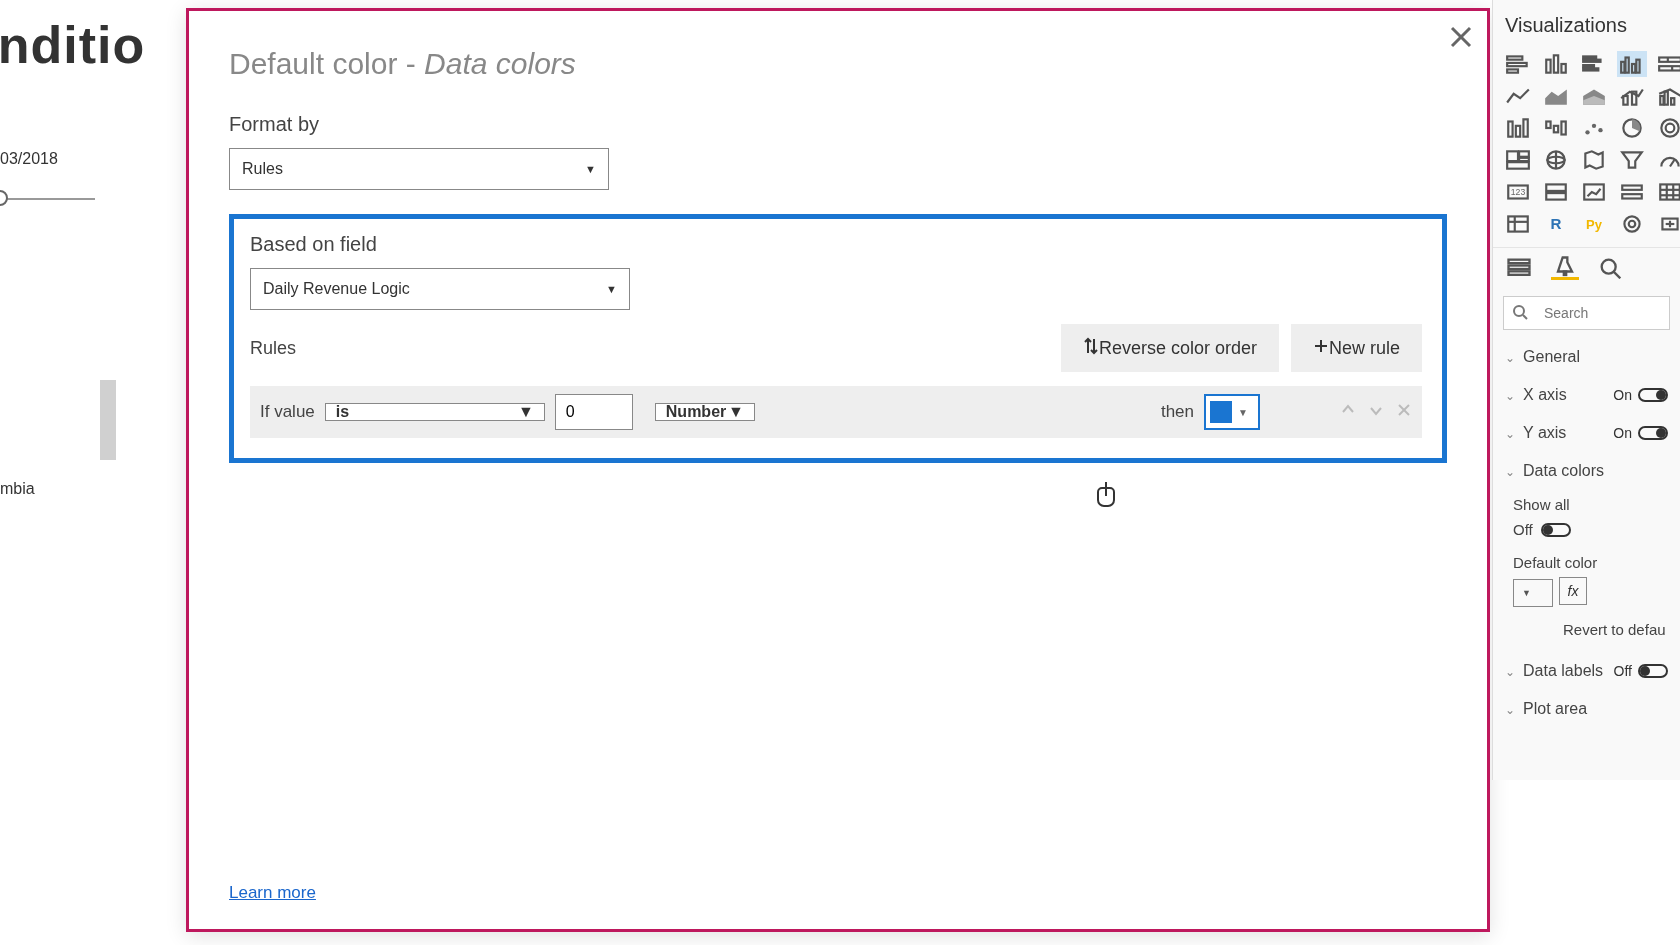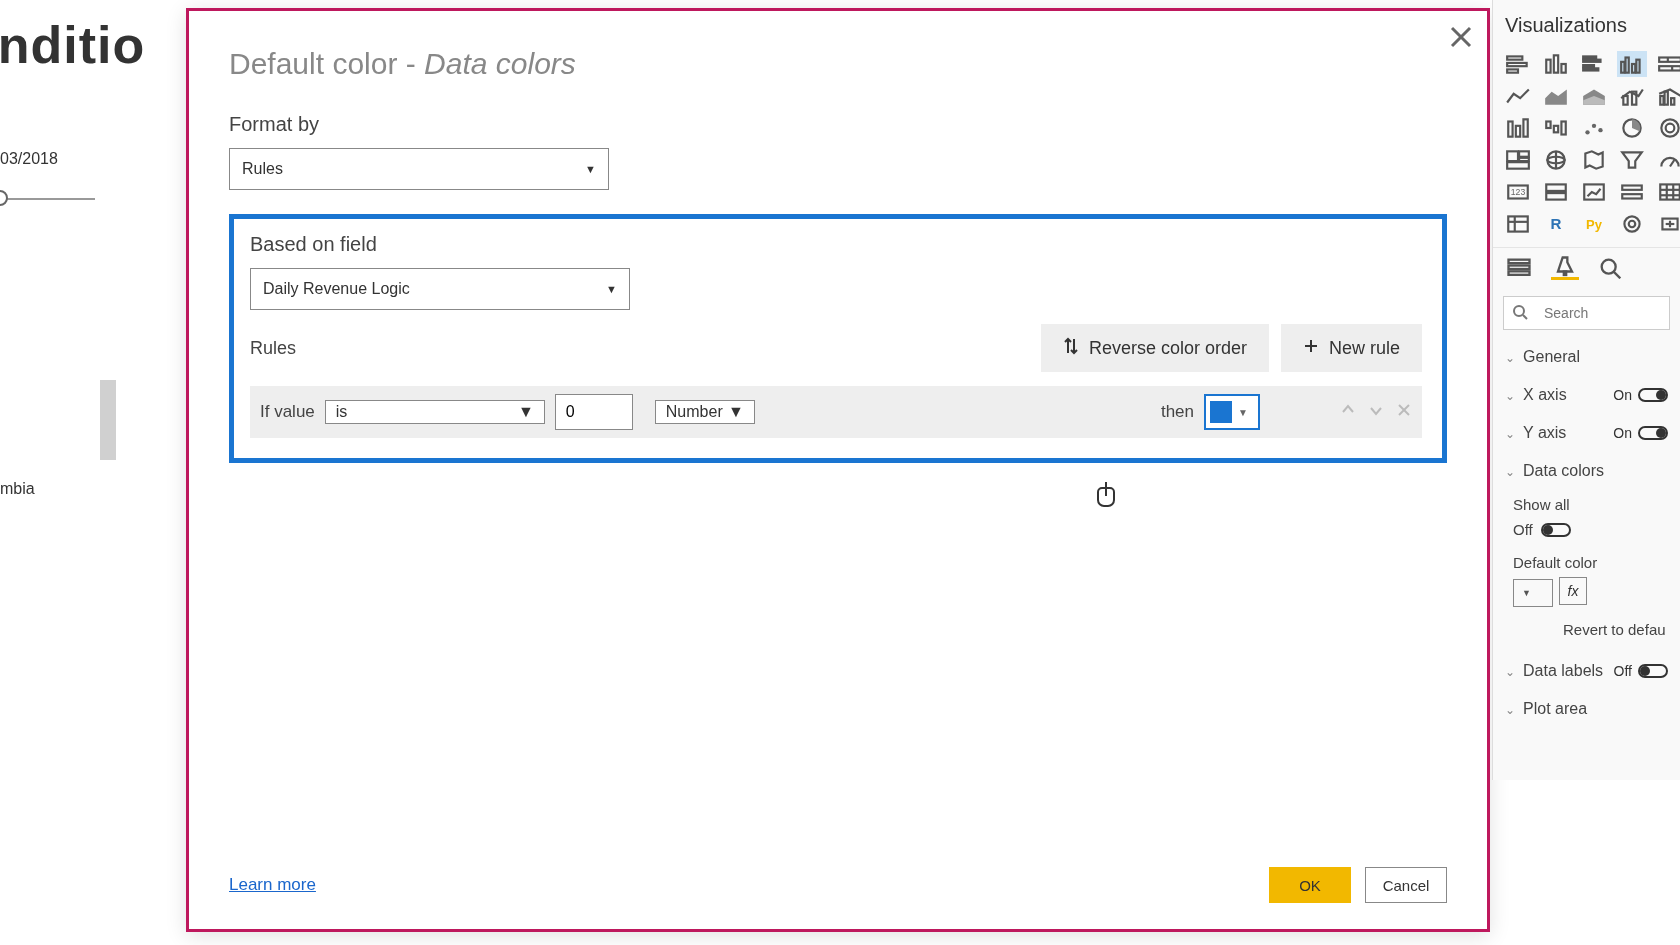--- a/index.html
+++ b/index.html
@@ -20,26 +20,26 @@
     .dialog-title .italic { font-style: italic; }
     
     .form-label { font-size: 20px; color: #444; margin-bottom: 12px; }
     .select { width: 380px; height: 42px; border: 1px solid #888; background: #fff; padding: 0 12px; font-size: 16px; color: #333; display: flex; align-items: center; justify-content: space-between; cursor: pointer; }
     .select .caret { color: #333; font-size: 11px; }
     
     .highlight-box { border: 5px solid #1a75d1; padding: 14px 20px 20px 16px; margin-top: 24px; }
     
     .rules-row { display: flex; align-items: center; justify-content: space-between; margin-top: 14px; }
     .rules-label { font-size: 18px; color: #444; }
-    .btn-tool { background: #eeeeee; border: none; height: 48px; padding: 0 22px; font-size: 18px; color: #333; display: inline-flex; align-items: center; gap: 10px; cursor: pointer; }
+    .btn-tool { background: #eeeeee; border: none; height: 48px; padding: 0 22px; font-size: 18px; color: #333; display: inline-flex; align-items: center; cursor: pointer; }
     .rules-btns { display: flex; gap: 12px; }
     
     .rule-row { background: #eeeeee; height: 52px; margin-top: 14px; display: flex; align-items: center; padding: 0 10px; gap: 10px; }
     .rule-text { font-size: 17px; color: #444; }
-    .rule-select { height: 24px; border: 1px solid #888; background: #fff; padding: 0 10px; display: flex; align-items: center; justify-content: space-between; cursor: pointer; font-size: 16px; }
+    .rule-select { height: 18px; border: 1px solid #888; background: #fff; padding: 0 10px; display: flex; align-items: center; justify-content: space-between; cursor: pointer; font-size: 16px; font-weight: bold; }
     .rule-select.operator { width: 220px; }
     .rule-input { height: 36px; width: 78px; border: 1px solid #888; background: #fff; padding: 0 10px; font-size: 16px; }
     .rule-select.type { width: 100px; margin-left: 12px; }
     .rule-spacer { flex: 1; }
     .color-btn { height: 36px; width: 56px; border: 2px solid #1a75d1; background: #fff; display: flex; align-items: center; padding: 0 4px; gap: 6px; cursor: pointer; }
     .color-chip { width: 22px; height: 22px; }
     .rule-icons { display: flex; gap: 12px; margin-left: 70px; color: #bbb; font-size: 18px; }
     
     .dialog-footer { position: absolute; left: 40px; right: 40px; bottom: 26px; display: flex; align-items: center; justify-content: space-between; }
     .learn-link { color: #1a66cc; text-decoration: underline; font-size: 17px; cursor: pointer; }
@@ -160,24 +160,20 @@
           <span><svg width="16" height="16" viewBox="0 0 16 16">
                 <line x1="3" y1="3" x2="13" y2="13"></line>
                 <line x1="13" y1="3" x2="3" y2="13"></line>
               </svg></span>
         </div>
       </div>
     </div>
 
     <div class="dialog-footer">
       <a class="learn-link">Learn more</a>
-      <div class="footer-btns">
-        <button class="btn-ok">OK</button>
-        <button class="btn-cancel">Cancel</button>
-      </div>
     </div>
   </div>
 </div>
 
 <div class="cursor-icon">
   <svg width="22" height="28" viewBox="0 0 22 28" stroke="#333" fill="#fff" stroke-width="1.5">
     <path d="M11 2 v6 M7 8 h8 a4 4 0 0 1 4 4 v8 a6 6 0 0 1 -6 6 h-4 a6 6 0 0 1 -6 -6 v-8 a4 4 0 0 1 4 -4 z"></path>
     <line x1="11" y1="8" x2="11" y2="16"></line>
   </svg>
 </div>

